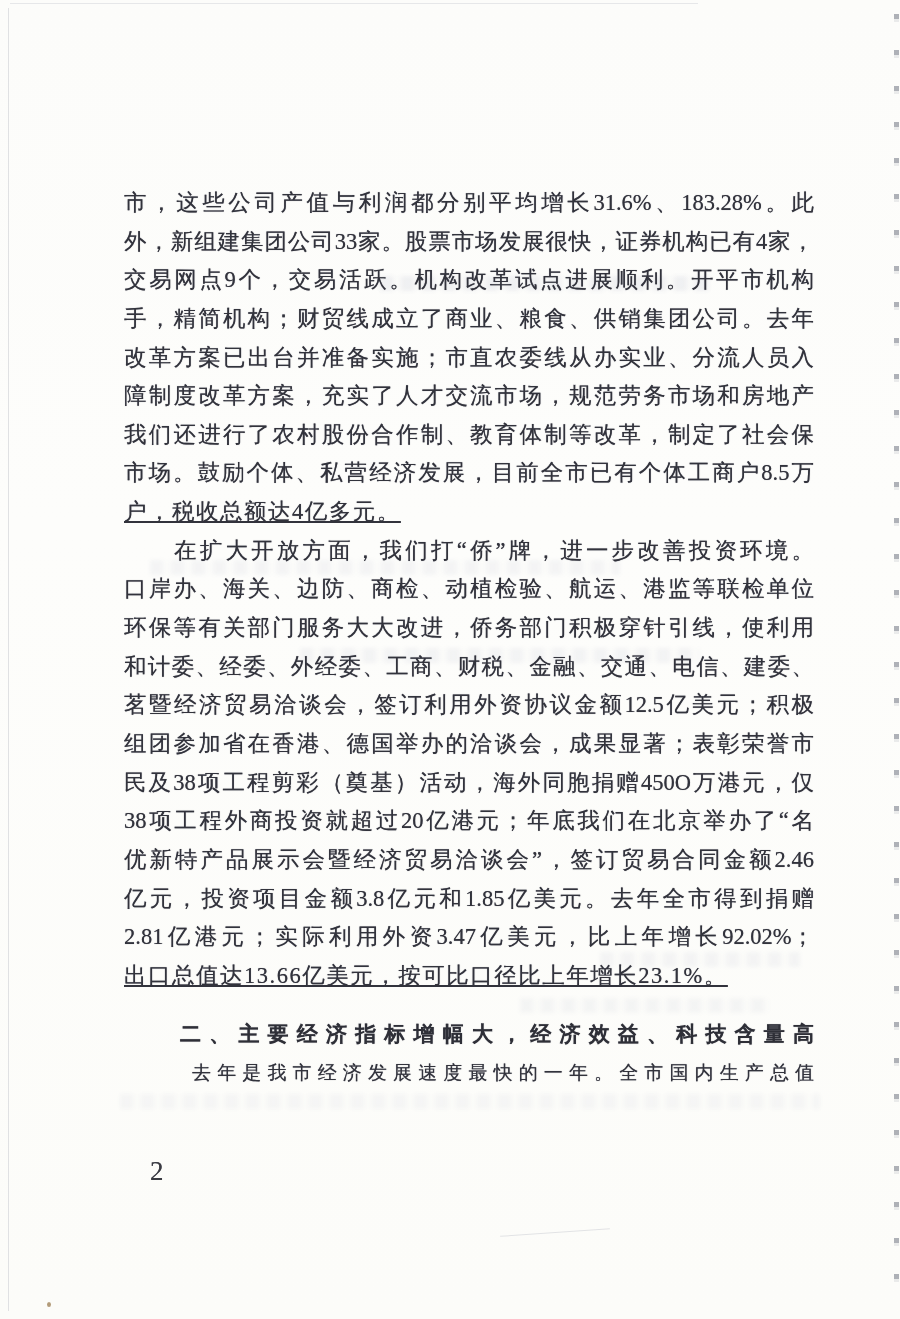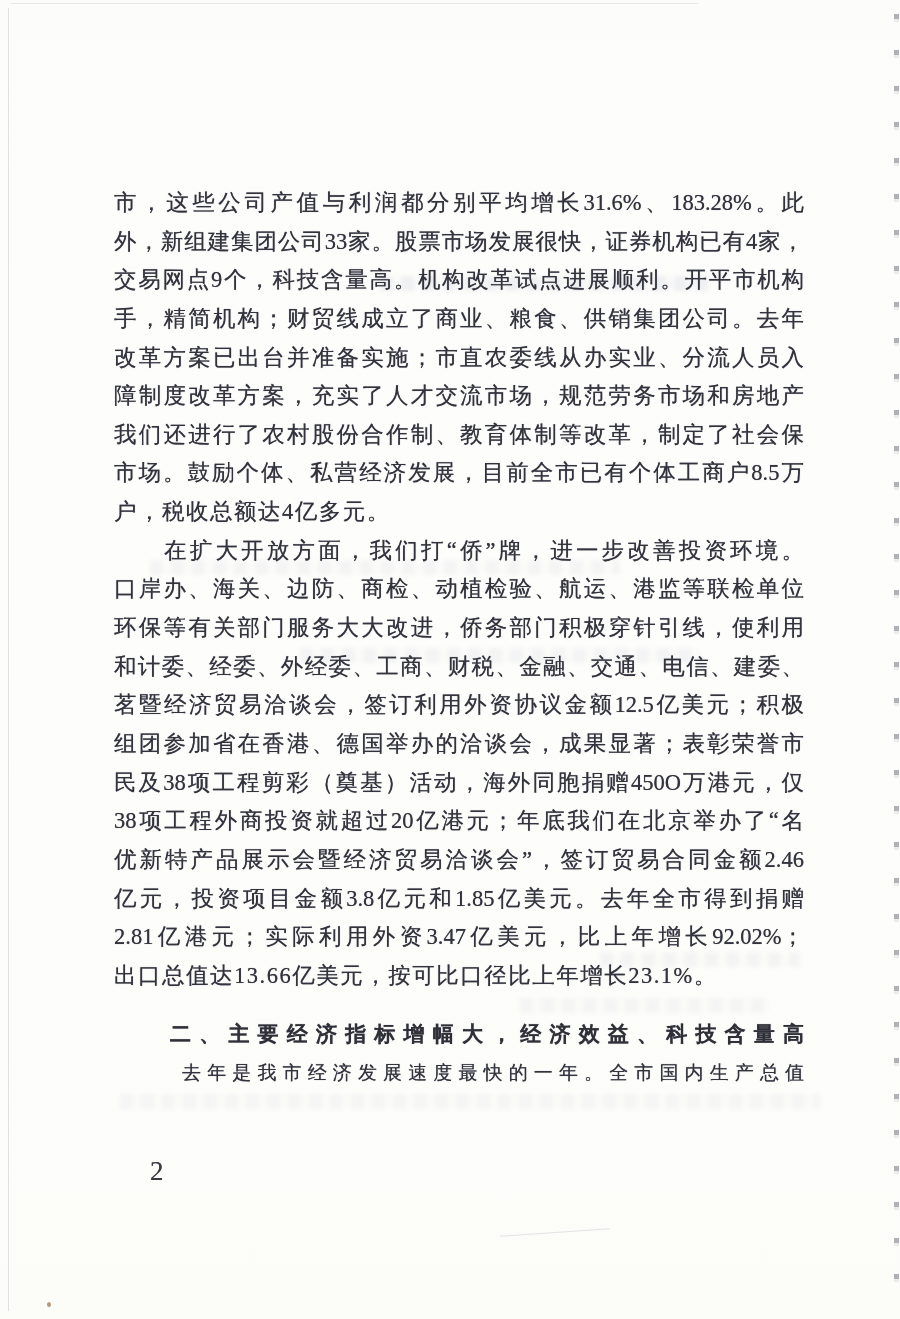--- a/index.html
+++ b/index.html
@@ -30,33 +30,33 @@
              rgba(95,105,145,0.10) 0 13px, rgba(95,105,145,0.02) 13px 21px); }
   .g1 { left:380px; top:276px;  width:330px; }
   .g2 { left:150px; top:560px;  width:470px; opacity:.55; }
   .g3 { left:300px; top:648px;  width:400px; opacity:.6; }
   .g4 { left:600px; top:952px;  width:200px; opacity:.55; }
   .g5 { left:520px; top:998px;  width:250px; opacity:.5; }
   .g6 { left:120px; top:1094px; width:700px; opacity:.45; }
 
   
   .textblock {
-    position:absolute; left:114px; top:184px; width:690px;
+    position:absolute; left:124px; top:184px; width:690px;
     color:#32333c;
     text-shadow: 0 0 0.7px rgba(45,46,62,0.75);
   }
   .line {
     font-size:22.5px;
     line-height:38.65px;
     height:38.65px;
     text-align:justify;
     text-align-last:justify;
     overflow:hidden;
   }
-  .nj  { text-align:left; text-align-last:left; letter-spacing:1.5px; }
+  .nj  { text-align:left; text-align-last:left; letter-spacing:1.5px;text-decoration:underline; }
   .ind { text-indent:50px; }
   .heading {
     font-family:"Liberation Sans","DejaVu Sans",sans-serif;
     font-weight:700;
     font-size:21px;
     line-height:38.65px; height:38.65px;
     margin-top:20px;
     text-indent:56px;
     text-align:justify; text-align-last:justify;
     color:#2e2f37;
@@ -86,21 +86,21 @@
   <div class="ghost g3"></div>
   <div class="ghost g4"></div>
   <div class="ghost g5"></div>
   <div class="ghost g6"></div>
   <div class="speck"></div>
   <div class="scratch"></div>
 
   <div class="textblock">
     <div class="line">市，这些公司产值与利润都分别平均增长31.6%、183.28%。此</div>
     <div class="line">外，新组建集团公司33家。股票市场发展很快，证券机构已有4家，</div>
-    <div class="line">交易网点9个，科技含量高。机构改革试点进展顺利。开平市机构</div>
+    <div class="line">交易网点9个，交易活跃。机构改革试点进展顺利。开平市机构</div>
     <div class="line">手，精简机构；财贸线成立了商业、粮食、供销集团公司。去年</div>
     <div class="line">改革方案已出台并准备实施；市直农委线从办实业、分流人员入</div>
     <div class="line">障制度改革方案，充实了人才交流市场，规范劳务市场和房地产</div>
     <div class="line">我们还进行了农村股份合作制、教育体制等改革，制定了社会保</div>
     <div class="line">市场。鼓励个体、私营经济发展，目前全市已有个体工商户8.5万</div>
     <div class="line nj">户，税收总额达4亿多元。</div>
     <div class="line ind">在扩大开放方面，我们打“侨”牌，进一步改善投资环境。</div>
     <div class="line">口岸办、海关、边防、商检、动植检验、航运、港监等联检单位</div>
     <div class="line">环保等有关部门服务大大改进，侨务部门积极穿针引线，使利用</div>
     <div class="line">和计委、经委、外经委、工商、财税、金融、交通、电信、建委、</div>

